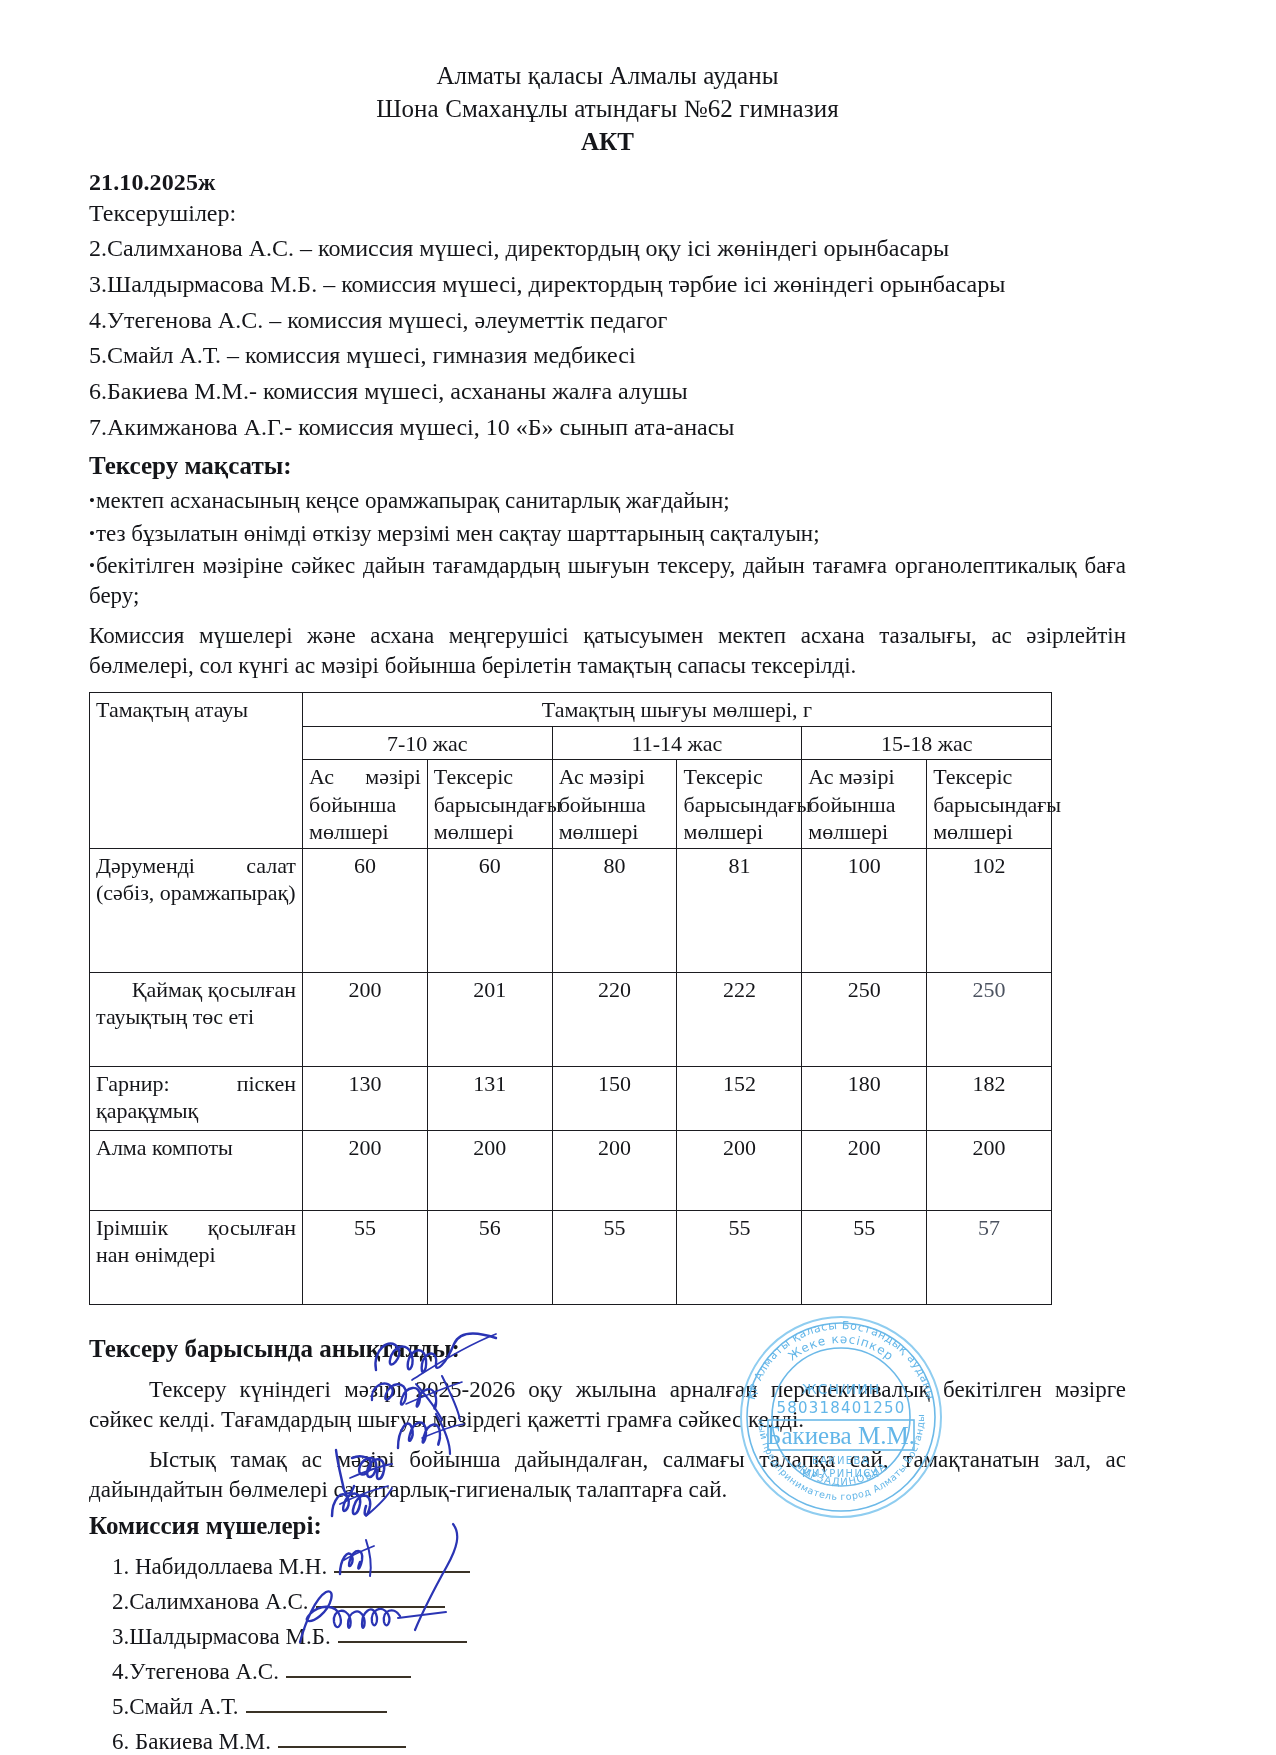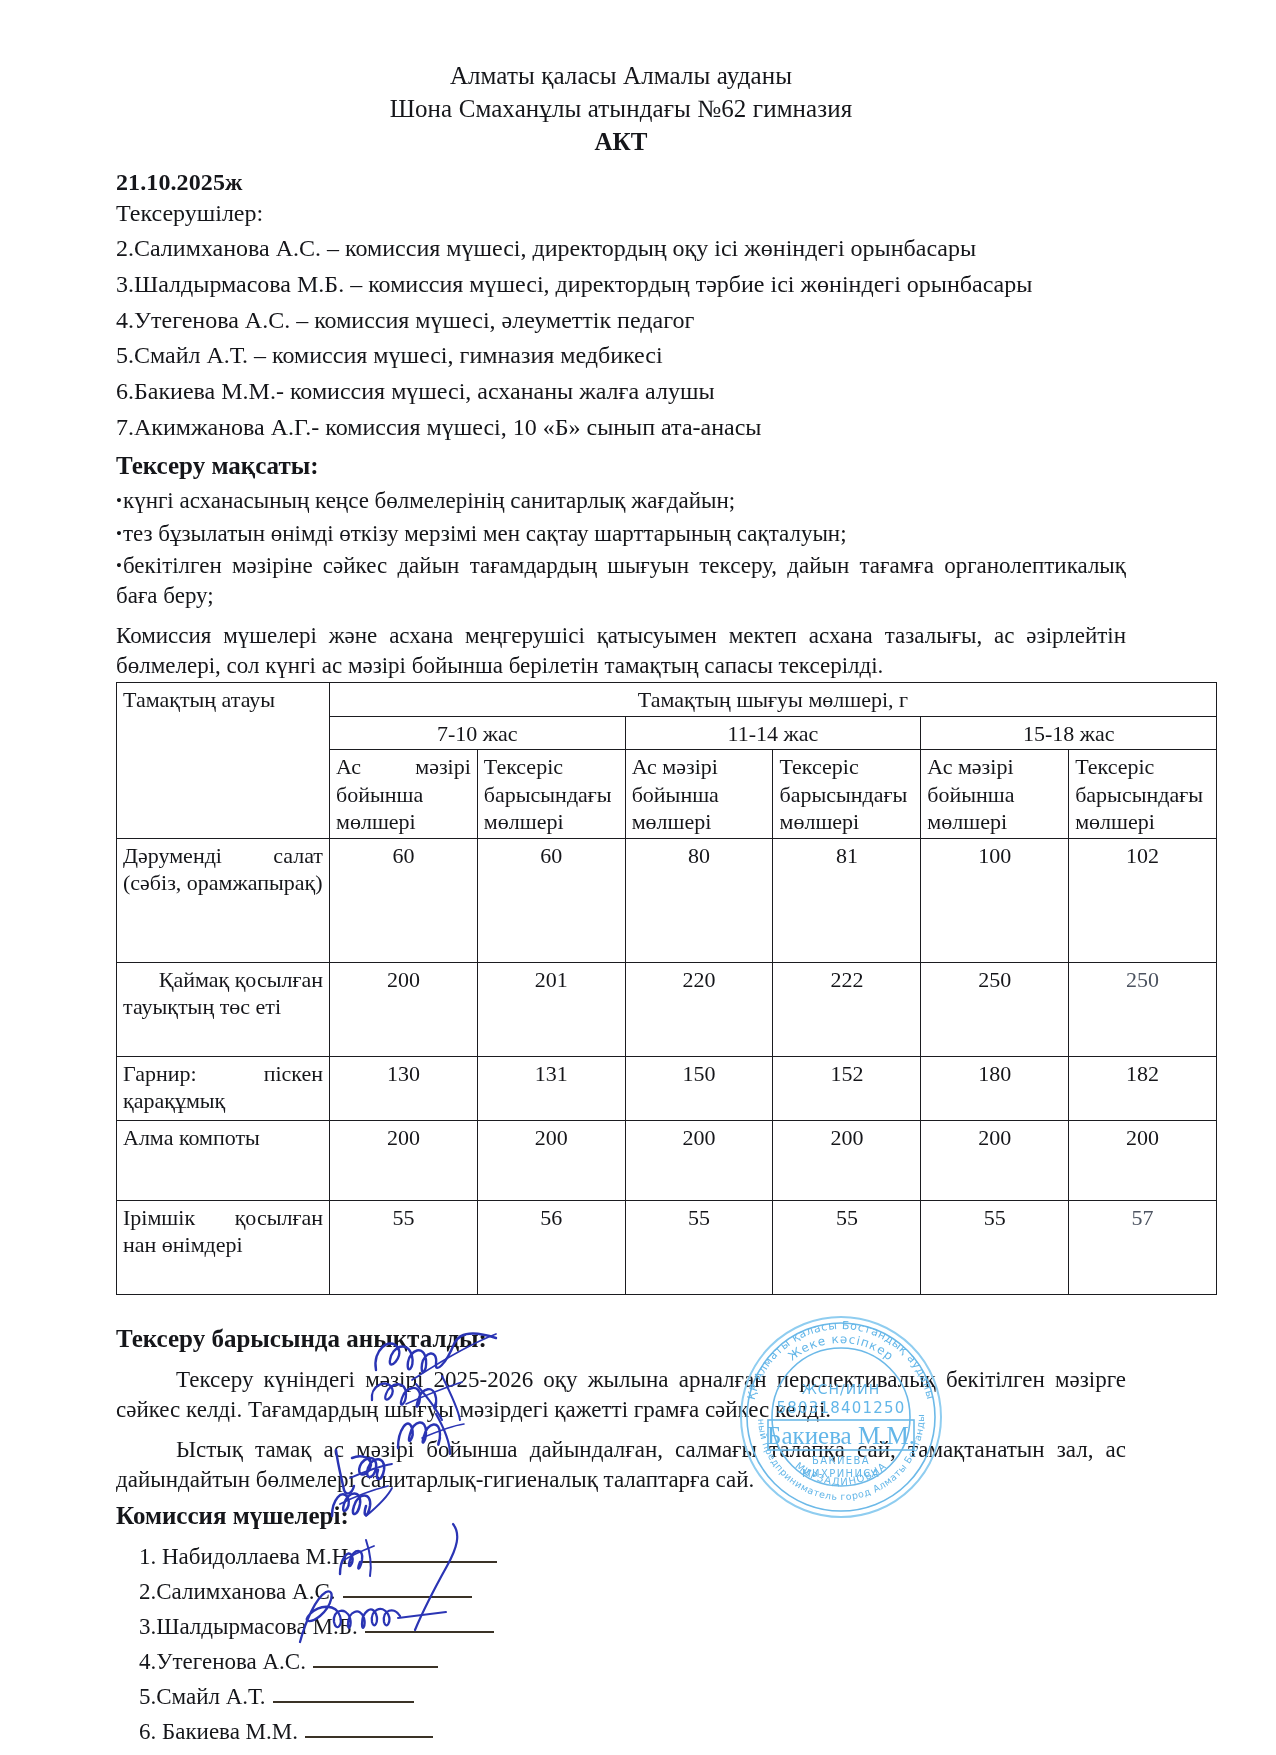--- a/index.html
+++ b/index.html
@@ -12,21 +12,21 @@
     width: 1276px;
     height: 1755px;
     position: relative;
     font-family: "Liberation Serif", "DejaVu Serif", serif;
     color: #15161a;
     overflow: hidden;
   }
   .page {
     position: absolute;
     inset: 0;
-    padding: 60px 150px 0 116px;
+    padding: 60px 150px 0 89px;
     box-sizing: border-box;
   }
   
   .doc-header {
     text-align: center;
     font-size: 25px;
     line-height: 1.30;
     letter-spacing: 0.1px;
   }
   .doc-header .line {
@@ -83,22 +83,22 @@
     text-align: justify;
     text-align-last: left;
     margin-top: 10px;
   }
   .para.indent {
     text-indent: 60px;
   }
   
   table.meal {
     border-collapse: collapse;
-    width: 1101px;
-    margin-top: 1px;
+    width: 963px;
+    margin-top: 11px;
     table-layout: fixed;
   }
   table.meal td, table.meal th {
     border: 1px solid #1b1c20;
     vertical-align: top;
     padding: 3px 6px 2px 6px;
     font-weight: normal;
     font-size: 22px;
     line-height: 1.25;
   }
@@ -219,21 +219,21 @@
     <div class="person-line">3.Шалдырмасова  М.Б. – комиссия мүшесі, директордың тәрбие  ісі жөніндегі   орынбасары</div>
     <div class="person-line">4.Утегенова А.С. – комиссия мүшесі, әлеуметтік педагог</div>
     <div class="person-line">5.Смайл А.Т. – комиссия мүшесі, гимназия медбикесі</div>
     <div class="person-line">6.Бакиева М.М.- комиссия мүшесі, асхананы жалға алушы</div>
     <div class="person-line">7.Акимжанова А.Г.- комиссия мүшесі, 10 «Б» сынып ата-анасы</div>
   </div>
 
   <div class="section-head">Тексеру мақсаты:</div>
 
   <div>
-    <div class="bullet">күнгі асханасының кеңсе бөлмелерінің санитарлық жағдайын;</div>
+    <div class="bullet">мектеп асханасының кеңсе орамжапырақ санитарлық жағдайын;</div>
     <div class="bullet">тез бұзылатын өнімді өткізу мерзімі мен сақтау шарттарының сақталуын;</div>
     <div class="bullet justify">бекітілген мәзіріне сәйкес дайын тағамдардың шығуын тексеру, дайын тағамға органолептикалық баға беру;</div>
   </div>
 
   <div class="para">Комиссия мүшелері және асхана меңгерушісі қатысуымен мектеп асхана тазалығы, ас әзірлейтін бөлмелері, сол күнгі ас мәзірі бойынша берілетін тамақтың сапасы тексерілді.</div>
 
   <table class="meal">
     <tbody>
         <tr>
       <th class="col-name" rowspan="3">Тамақтың атауы</th>

